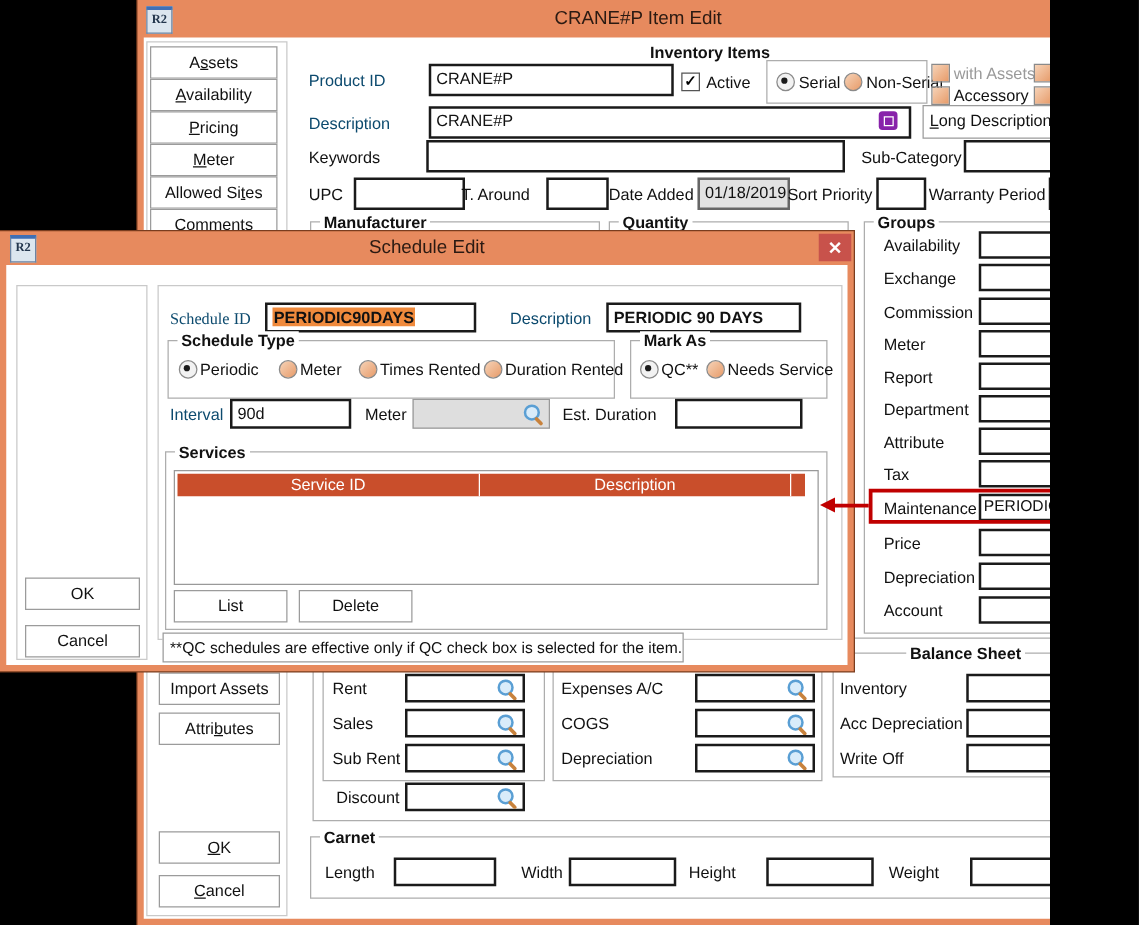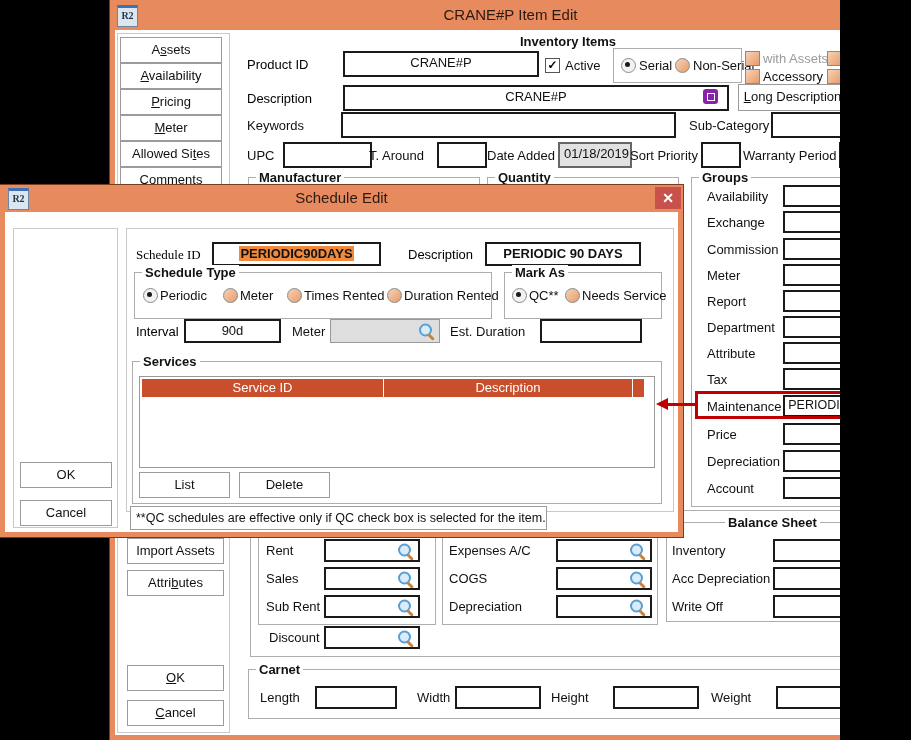--- a/index.html
+++ b/index.html
@@ -11,25 +11,25 @@
   .r2icon{position:absolute;width:19px;height:18px;background:#dce6ef;border:1px solid #6b85a5;
           border-top:3px solid #3f6fb5;color:#23364d;font-size:10px;font-weight:bold;
           text-align:center;line-height:15px;font-family:"Liberation Serif",serif;}
   .closebtn{position:absolute;background:#C8524B;color:#fff;text-align:center;
             font-weight:bold;font-size:14px;cursor:default;}
   .client{position:absolute;background:#fff;}
   .panelbox{position:absolute;border:1px solid #c9c9c9;background:#fff;}
   .btn{position:absolute;border:1px solid #9b9b9b;background:#fff;text-align:center;
        line-height:23px;height:24px;color:#111;}
   .lbl{position:absolute;white-space:nowrap;}
-  .blue{color:#000000;}
+  .blue{color:#0c4a6e;}
   .gray{color:#9a9a9a;}
   .bold{font-weight:bold;}
   .inputbox{position:absolute;background:#fff;border:2px solid #1a1a1a;
-            line-height:20px;padding:0 4px;white-space:nowrap;overflow:hidden;text-align:center;}
+            line-height:20px;padding:0 4px;white-space:nowrap;overflow:hidden;}
   .inputbox.h26{height:22px;}
   .ro{background:#e2e2e2;border:2px solid #666;}
   .disabled{background:#dedede;border:1px solid #999;}
   .gbox{position:absolute;border:1px solid #ADADAD;}
   .legend{position:absolute;top:-8px;left:7px;background:#fff;padding:0 3px;font-weight:bold;white-space:nowrap;}
   .cb{position:absolute;width:13px;height:13px;border:1px solid #8a8a8a;
       background:linear-gradient(135deg,#F6D3B8,#E79B69);}
   .cb.checked{background:#fff;border:1px solid #555;color:#000;font-size:12px;
       line-height:12px;text-align:center;font-weight:bold;}
   .radio{position:absolute;width:13px;height:13px;border-radius:50%;border:1px solid #8a8a8a;

